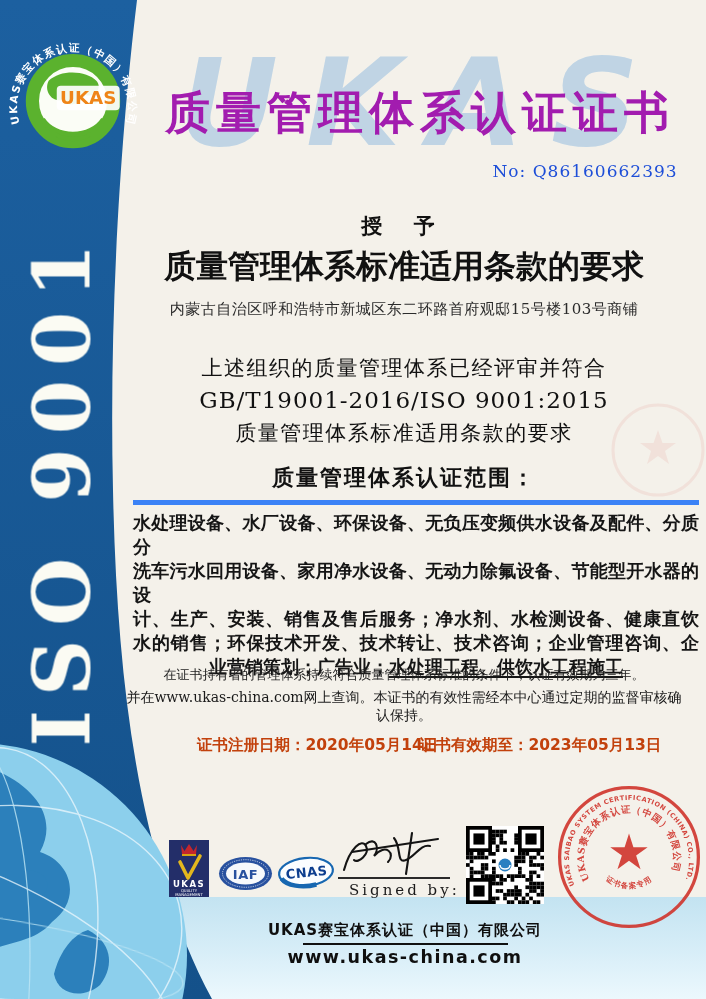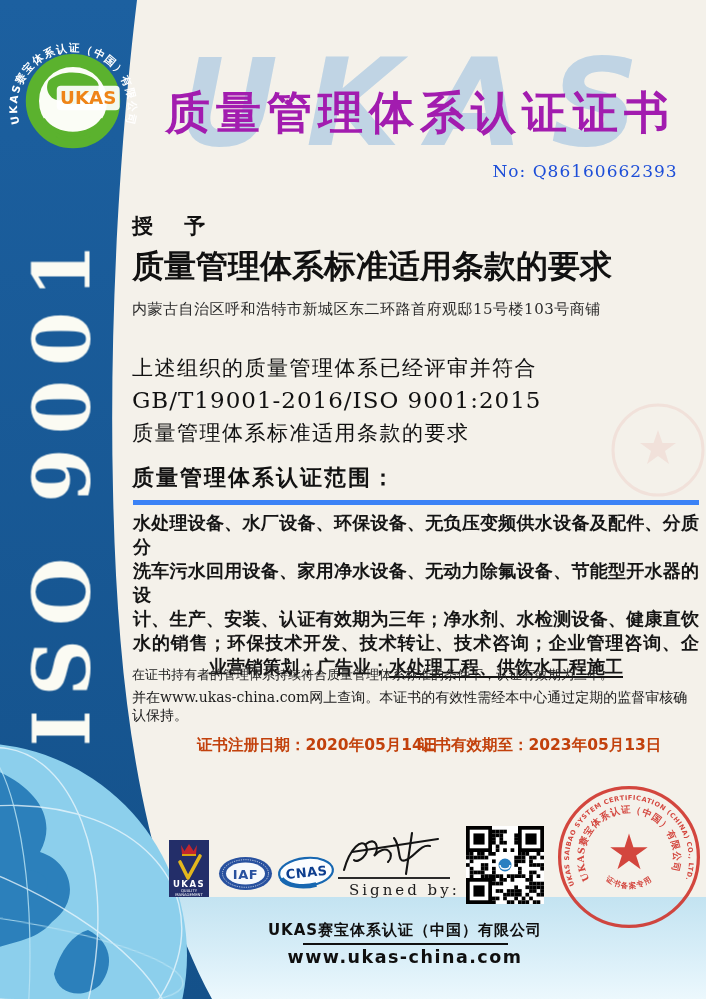--- a/index.html
+++ b/index.html
@@ -1,19 +1,19 @@
 <!DOCTYPE html>
 <html><head>
 <meta charset="utf-8">
 <style>
   html,body{margin:0;padding:0;background:#e8e6e0;}
   #cert{position:relative;width:706px;height:999px;margin:0 auto;overflow:hidden;
         background:#f4f1ea;font-family:"DejaVu Serif","Liberation Serif",serif;}
   .abs{position:absolute;}
-  .ctr{left:132px;width:560px;text-align:left;color:#111;}
+  .ctr{left:124px;width:560px;text-align:center;color:#111;}
   .sans{font-family:"DejaVu Sans","Liberation Sans",sans-serif;}
 
   
   #footer-band{left:0;top:897px;width:706px;height:102px;
      background:linear-gradient(180deg,#c3e3f1 0%,#d8eef8 55%,#ecf8fd 100%);}
 
   
   #watermark{left:140px;top:28px;width:566px;height:150px;line-height:150px;text-align:center;
      font-style:italic;font-weight:bold;font-size:122px;letter-spacing:28px;color:#b7d0e4;opacity:.85;
      font-family:"DejaVu Sans","Liberation Sans",sans-serif;white-space:nowrap;overflow:hidden;}
@@ -121,21 +121,21 @@
   <div class="abs ctr z2" id="address">内蒙古自治区呼和浩特市新城区东二环路首府观邸15号楼103号商铺</div>
   <div class="abs ctr z2" id="stmt1">上述组织的质量管理体系已经评审并符合</div>
   <div class="abs ctr z2" id="standard">GB/T19001-2016/ISO 9001:2015</div>
   <div class="abs ctr z2" id="stmt2">质量管理体系标准适用条款的要求</div>
   <div class="abs ctr z2" id="scope-title">质量管理体系认证范围：</div>
 
   <div class="abs z2" id="scope-box">
     <div>
         <div class="jline">水处理设备、水厂设备、环保设备、无负压变频供水设备及配件、分质分</div>
         <div class="jline">洗车污水回用设备、家用净水设备、无动力除氟设备、节能型开水器的设</div>
-        <div class="jline">计、生产、安装、认证有效期为三年；净水剂、水检测设备、健康直饮</div>
+        <div class="jline">计、生产、安装、销售及售后服务；净水剂、水检测设备、健康直饮</div>
         <div class="jline">水的销售；环保技术开发、技术转让、技术咨询；企业管理咨询、企</div>
       </div>
     <div id="scope-last"><span>业营销策划；广告业；</span><span class="uline">水处理工程、供饮水工程施工</span></div>
   </div>
 
   <div class="abs ctr z2" id="note1">在证书持有者的管理体系持续符合质量管理体系标准的条件下，认证有效期为三年。</div>
   <div class="abs ctr z2" id="note2">并在www.ukas-china.com网上查询。本证书的有效性需经本中心通过定期的监督审核确认保持。</div>
 
   <div class="abs date-txt z2" id="date-left"><span>证书注册日期：</span><span>2020年05月14日</span></div>
   <div class="abs date-txt z2" id="date-right"><span>证书有效期至：</span><span>2023年05月13日</span></div>

